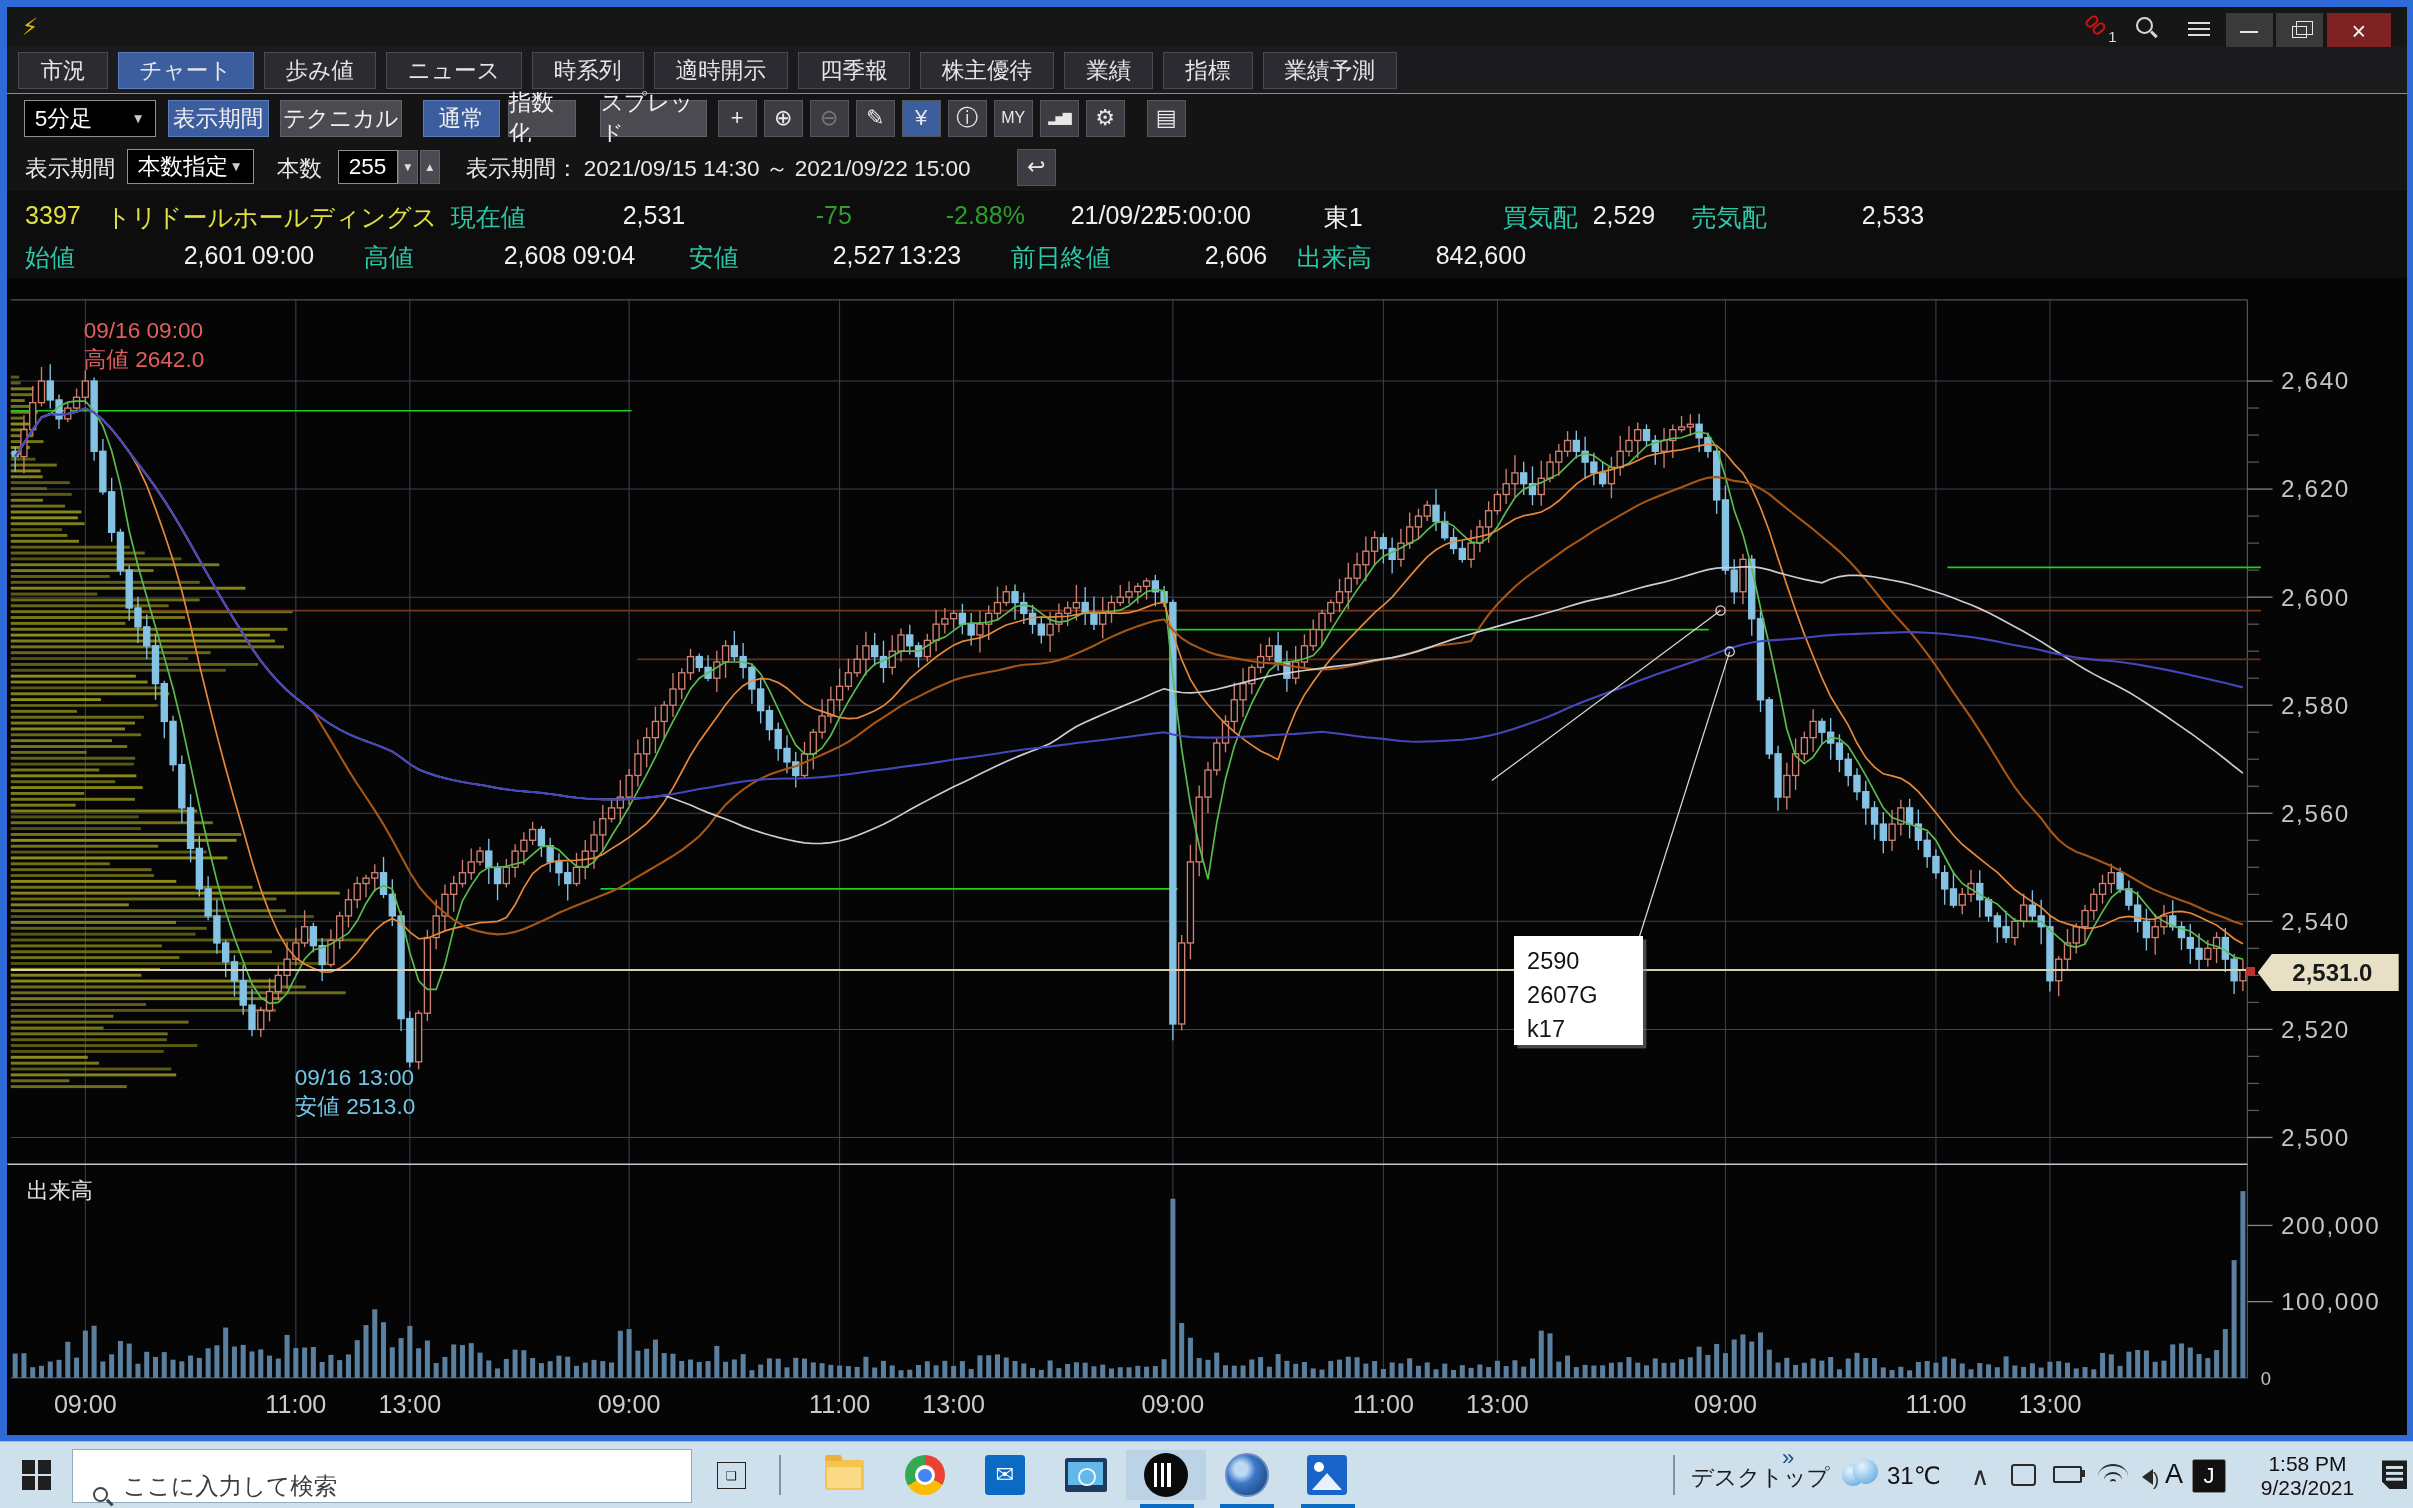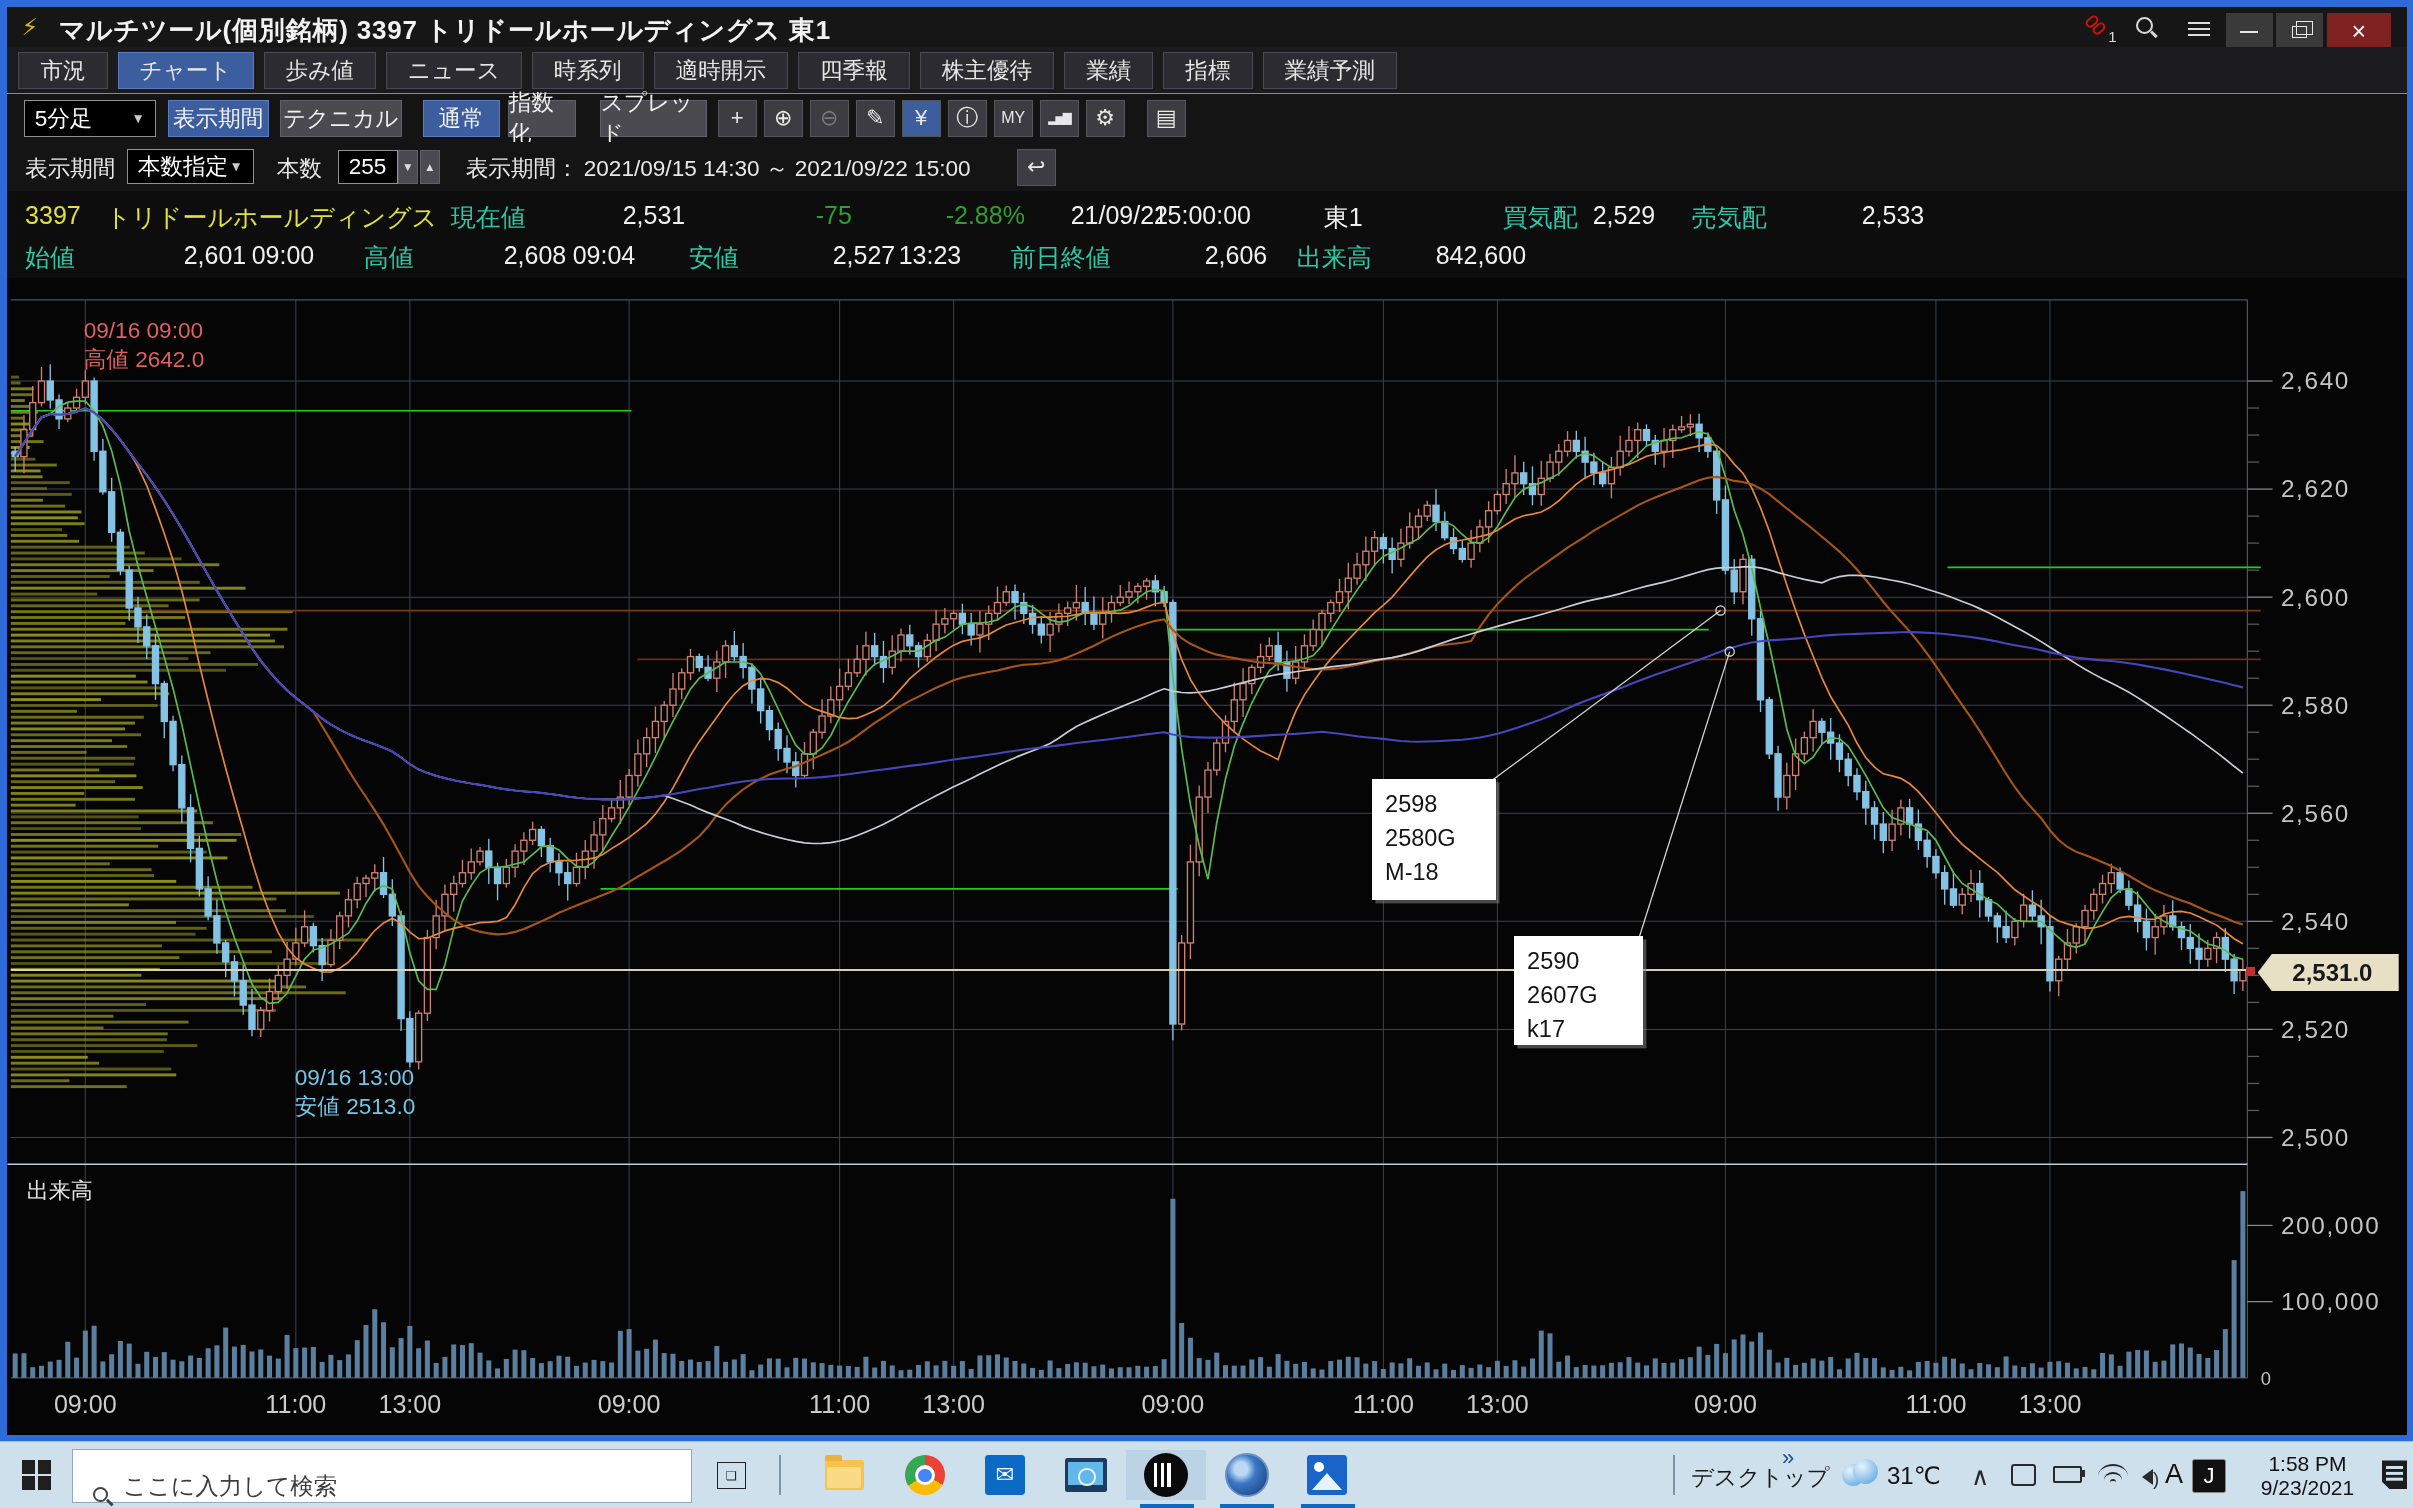--- a/index.html
+++ b/index.html
@@ -94,21 +94,20 @@
 </head>
 <body>
 
 <div class="edge" style="left:0;top:0;width:2413px;height:6.7px"></div>
 <div class="edge" style="left:0;top:6.7px;width:6.7px;height:1435px"></div>
 <div class="edge" style="left:2407px;top:6.7px;width:6.7px;height:1435px"></div>
 <div class="edge" style="left:0;top:1435px;width:2413px;height:6.7px"></div>
 
 <div class="titlebar">
   <span class="bolt">⚡</span>
-  <span class="title-text">マルチツール(個別銘柄) 3397 トリドールホールディングス 東1</span>
   <div class="abs chain" style="left:2078px;top:10px">
       <i></i>
       <i></i>
       <b>1</b>
     </div>
   <div class="abs" style="left:2129px;top:10px">
       <div class="mag"></div>
     </div>
   <div class="abs hamburger" style="left:2181px;top:11.7px">
       <span></span>
@@ -1206,25 +1205,20 @@
         <text x="1391.275" y="1355" fill="#cccccc" font-size="30" text-anchor="middle" font-family="Liberation Sans, sans-serif">09:00</text>
         <text x="1642.555" y="1355" fill="#cccccc" font-size="30" text-anchor="middle" font-family="Liberation Sans, sans-serif">11:00</text>
         <text x="1778.6650000000002" y="1355" fill="#cccccc" font-size="30" text-anchor="middle" font-family="Liberation Sans, sans-serif">13:00</text>
         <text x="2050.885" y="1355" fill="#cccccc" font-size="30" text-anchor="middle" font-family="Liberation Sans, sans-serif">09:00</text>
         <text x="2302.165" y="1355" fill="#cccccc" font-size="30" text-anchor="middle" font-family="Liberation Sans, sans-serif">11:00</text>
         <text x="2438.275" y="1355" fill="#cccccc" font-size="30" text-anchor="middle" font-family="Liberation Sans, sans-serif">13:00</text>
       </g>
     </svg>
   <div class="annot" style="left:77px;top:39px;color:#e06060"><span>09/16 09:00</span><br><span>高値 2642.0</span></div>
   <div class="annot" style="left:288px;top:786px;color:#74c6e8"><span>09/16 13:00</span><br><span>安値 2513.0</span></div>
-  <div class="note-box" style="left:1365px;top:501px;width:124px;height:121px">
-    <div>2598</div>
-      <div>2580G</div>
-      <div>M-18</div>
-  </div>
   <div class="note-box" style="left:1507px;top:658px;width:129px;height:109px">
     <div>2590</div>
       <div>2607G</div>
       <div>k17</div>
   </div>
   <div class="tag-dot"></div>
   <div class="price-tag">2,531.0</div>
   <div class="vol-label">出来高</div>
 </div>
 

